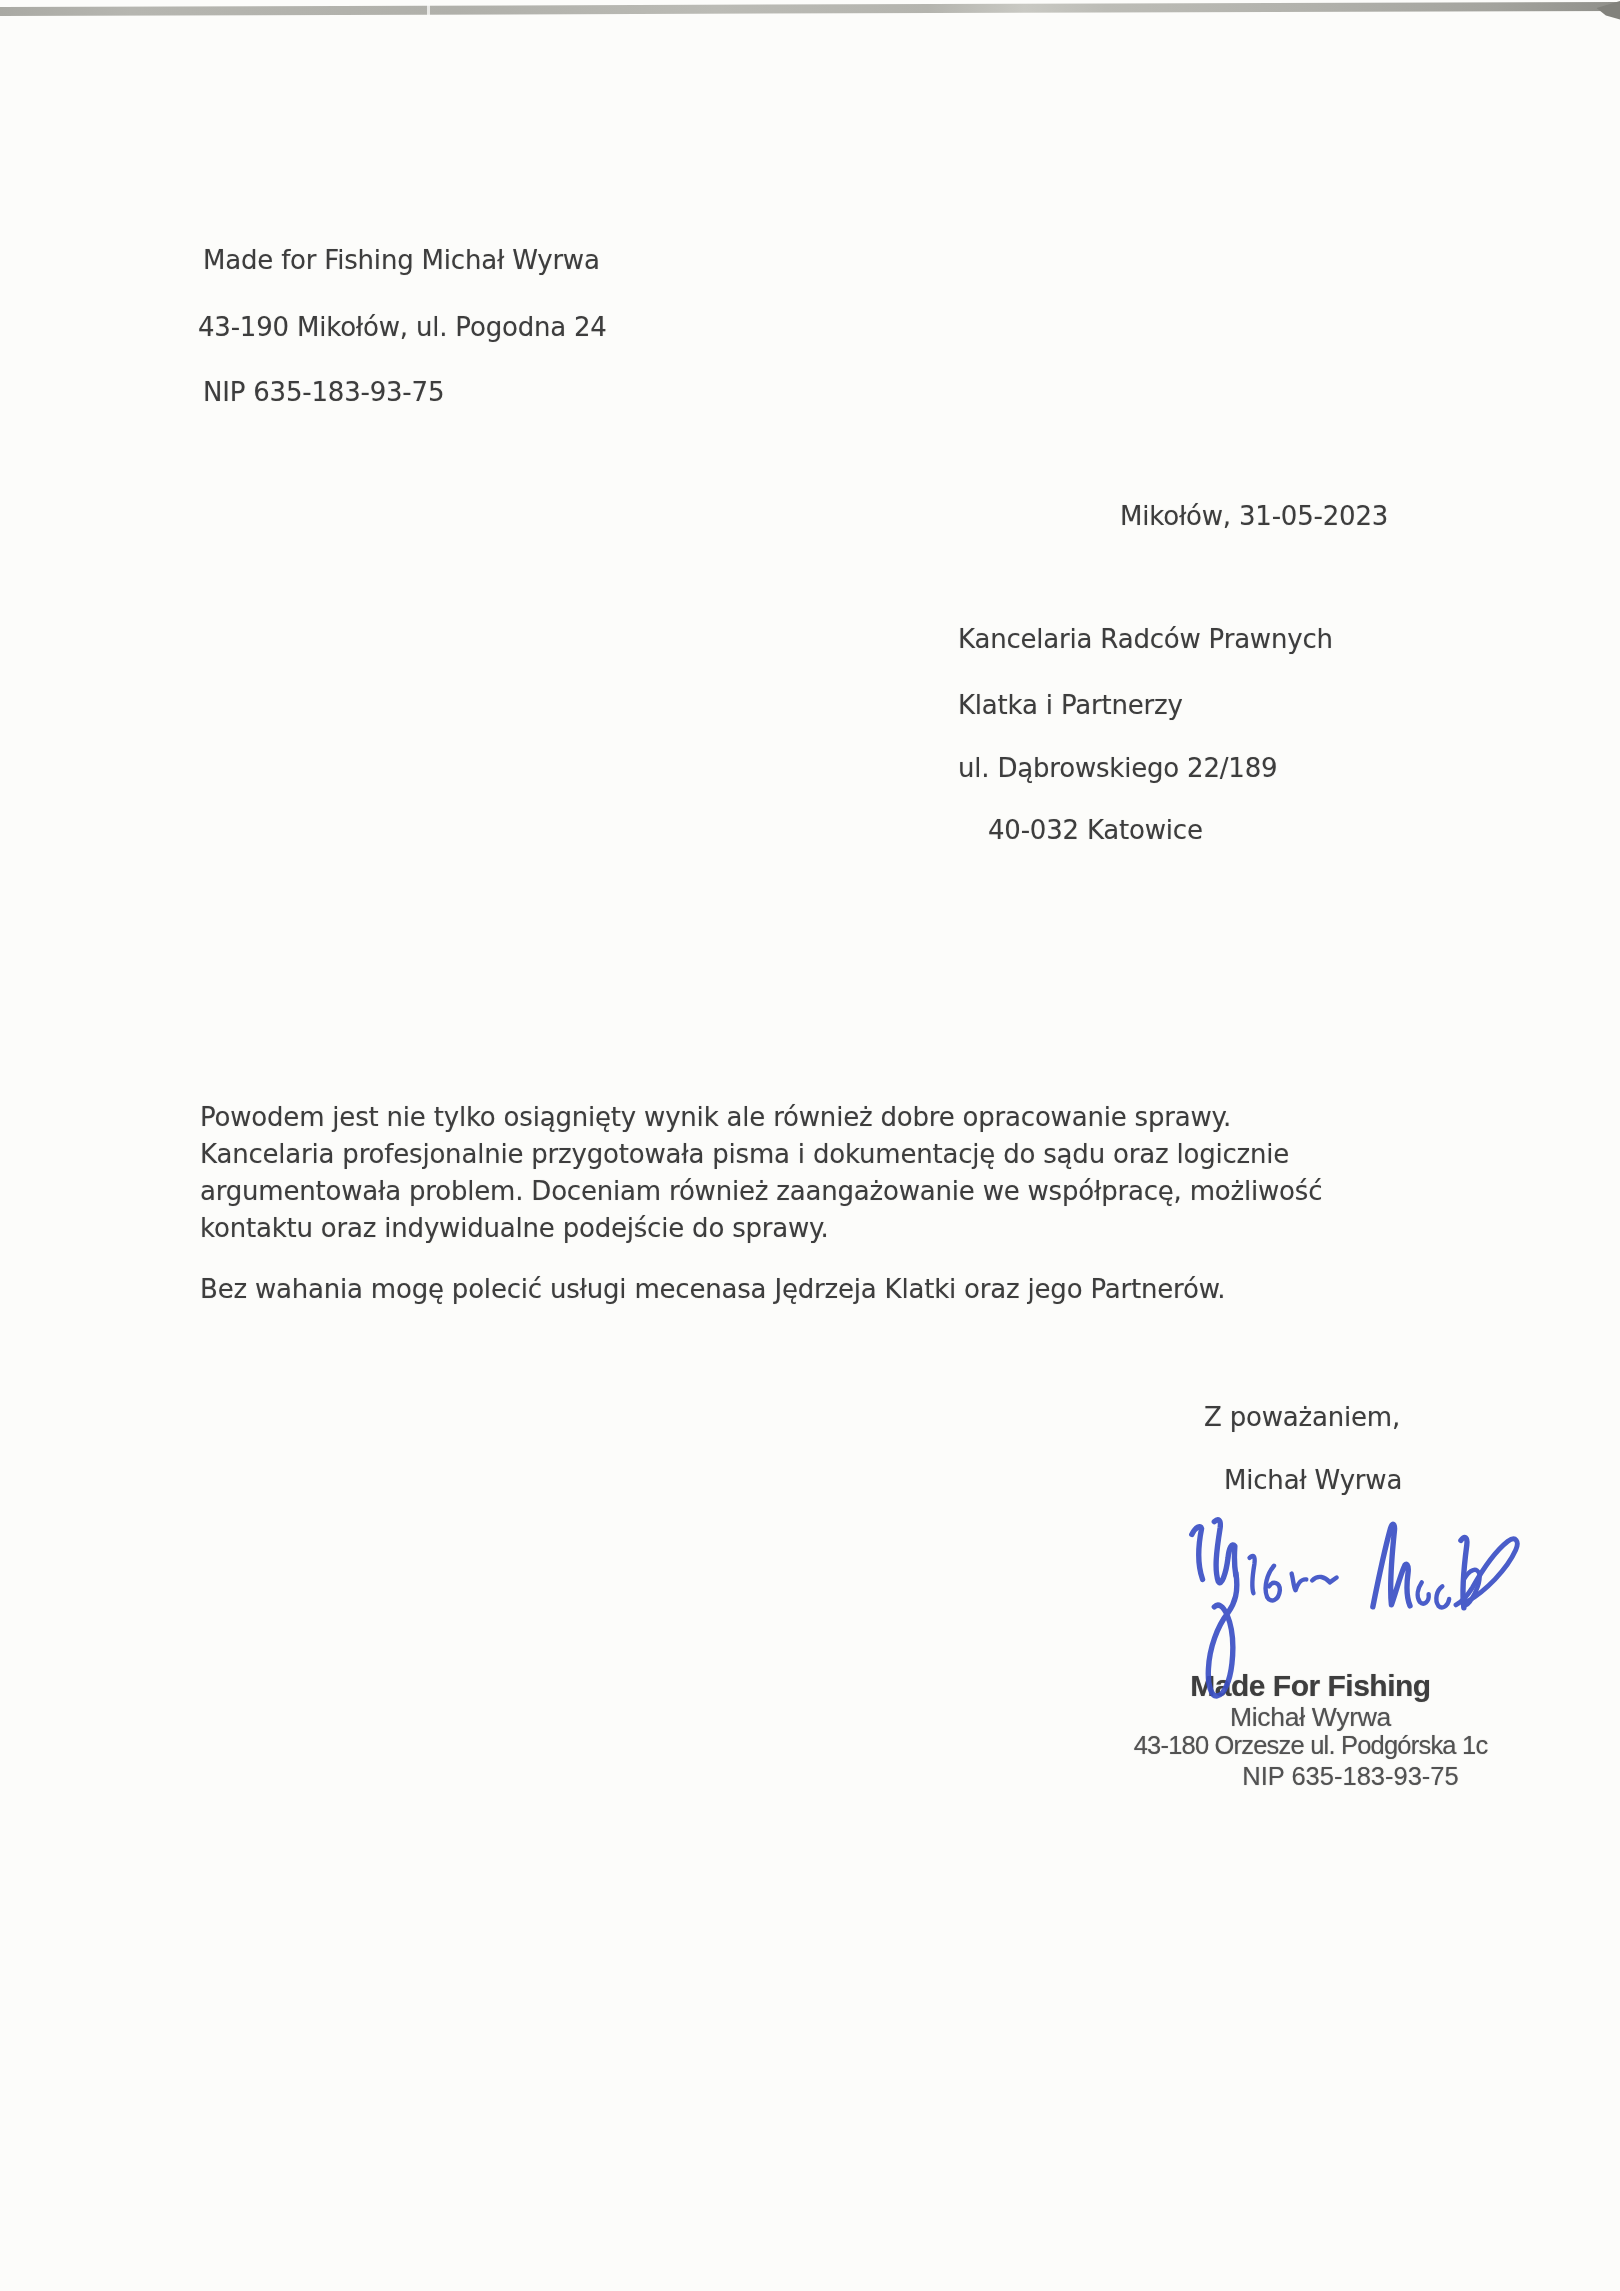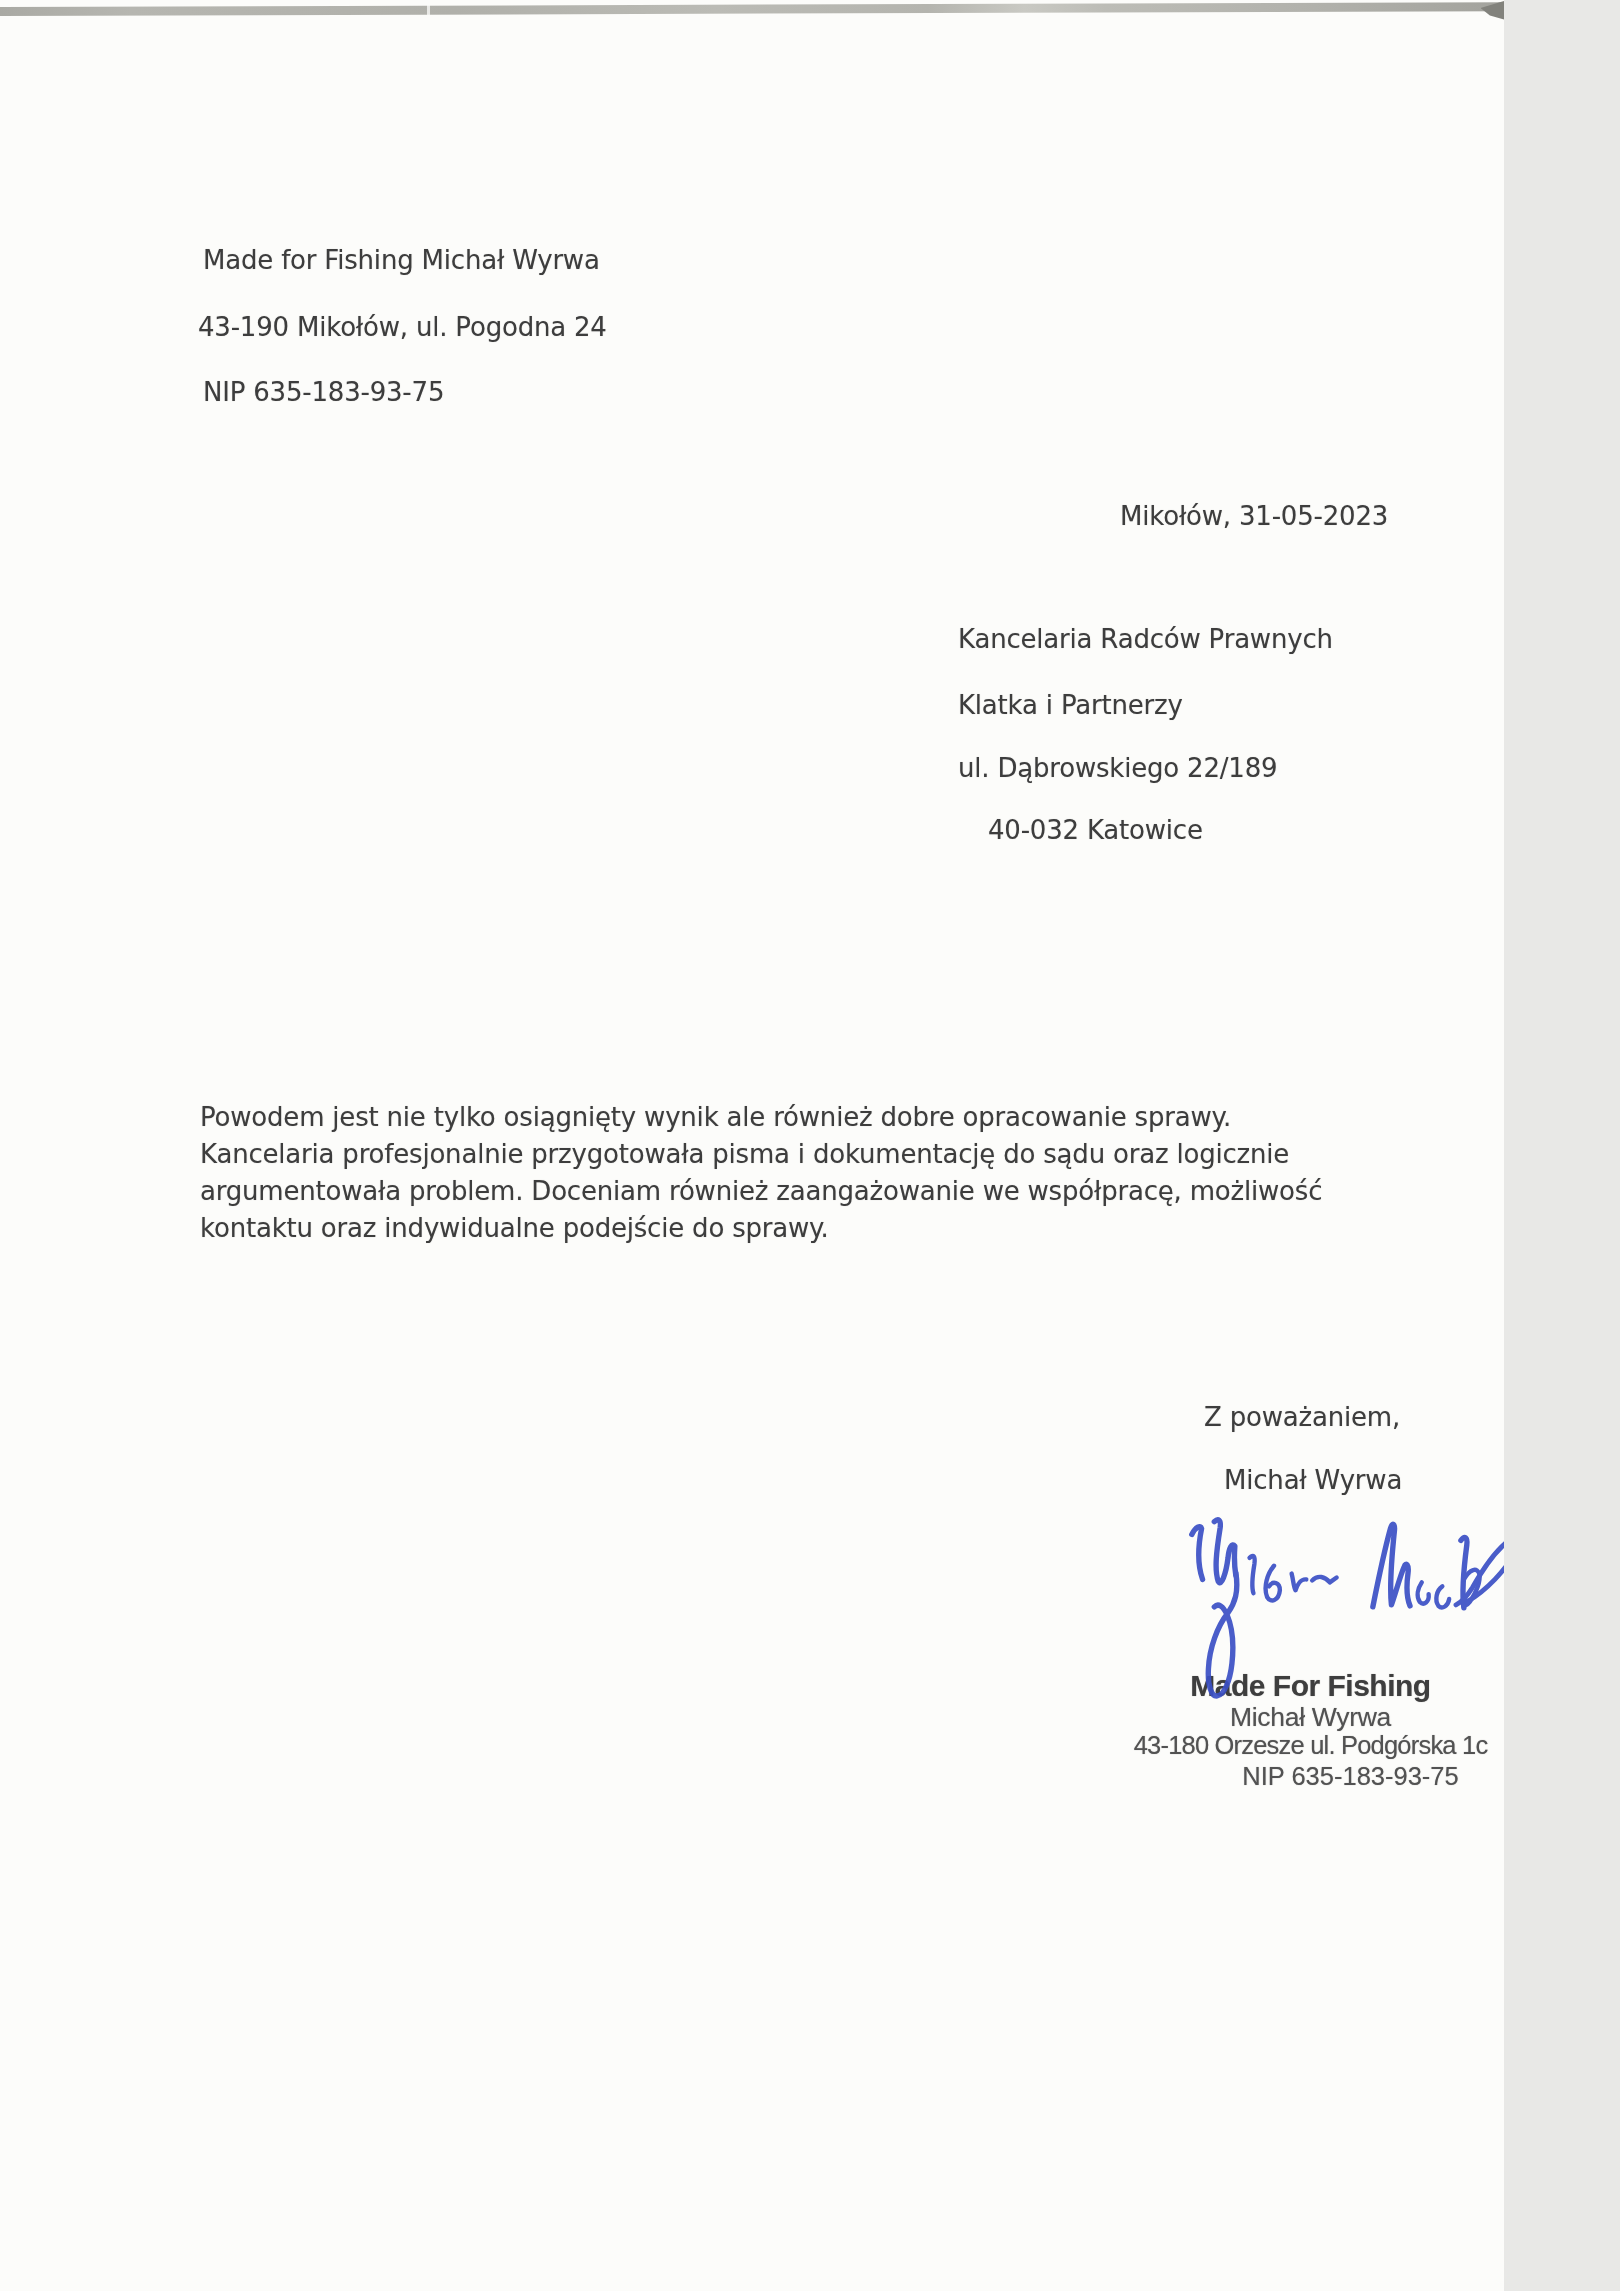--- a/index.html
+++ b/index.html
@@ -1,18 +1,18 @@
 <!DOCTYPE html>
 <html><head>
 <meta charset="utf-8">
 <style>
   html,body{margin:0;padding:0;background:#e8e8e6;}
   .page{
     position:relative;
-    width:1504px;height:2292px;
+    width:1620px;height:2292px;
     background:#fcfcfa;
     overflow:hidden;
     font-family:"DejaVu Sans",sans-serif;
   }
   
   .scan-bar{
     position:absolute;left:0;top:6.9px;width:1627px;height:8.8px;
     background:linear-gradient(90deg,
       #a9a9a3 0%, #b6b6b0 8%, #b0b0aa 28%, #bbbbb5 44%,
       #b4b4ae 57%, #c9c9c3 63%, #bcbcb6 68%, #b2b2ac 80%,
@@ -75,20 +75,21 @@
 
   <div class="txt" style="left:958px;top:624px">Kancelaria Radców Prawnych</div>
   <div class="txt" style="left:958px;top:690px">Klatka i Partnerzy</div>
   <div class="txt" style="left:958px;top:753px">ul. Dąbrowskiego 22/189</div>
   <div class="txt" style="left:988px;top:815px">40-032 Katowice</div>
 
   <div class="txt para" style="left:200px;top:1099px">Powodem jest nie tylko osiągnięty wynik ale również dobre opracowanie sprawy.
 Kancelaria profesjonalnie przygotowała pisma i dokumentację do sądu oraz logicznie
 argumentowała problem. Doceniam również zaangażowanie we współpracę, możliwość
 kontaktu oraz indywidualne podejście do sprawy.</div>
+  <div class="txt para" style="left:200px;top:1271px">Bez wahania mogę polecić usługi mecenasa Jędrzeja Klatki oraz jego Partnerów.</div>
 
   <div class="txt" style="left:1204px;top:1402px">Z poważaniem,</div>
   <div class="txt" style="left:1224px;top:1465px">Michał Wyrwa</div>
 
   <div class="stamp-line stamp-1" style="top:1621px">Made For Fishing</div>
   <div class="stamp-line stamp-2" style="top:1654px">Michał Wyrwa</div>
   <div class="stamp-line stamp-3" style="top:1683px">43-180 Orzesze ul. Podgórska 1c</div>
   <div class="stamp-line stamp-4" style="top:1714px">NIP 635-183-93-75</div>
 
   <svg class="sig-svg" width="451" height="274" viewBox="0 0 460 280">

